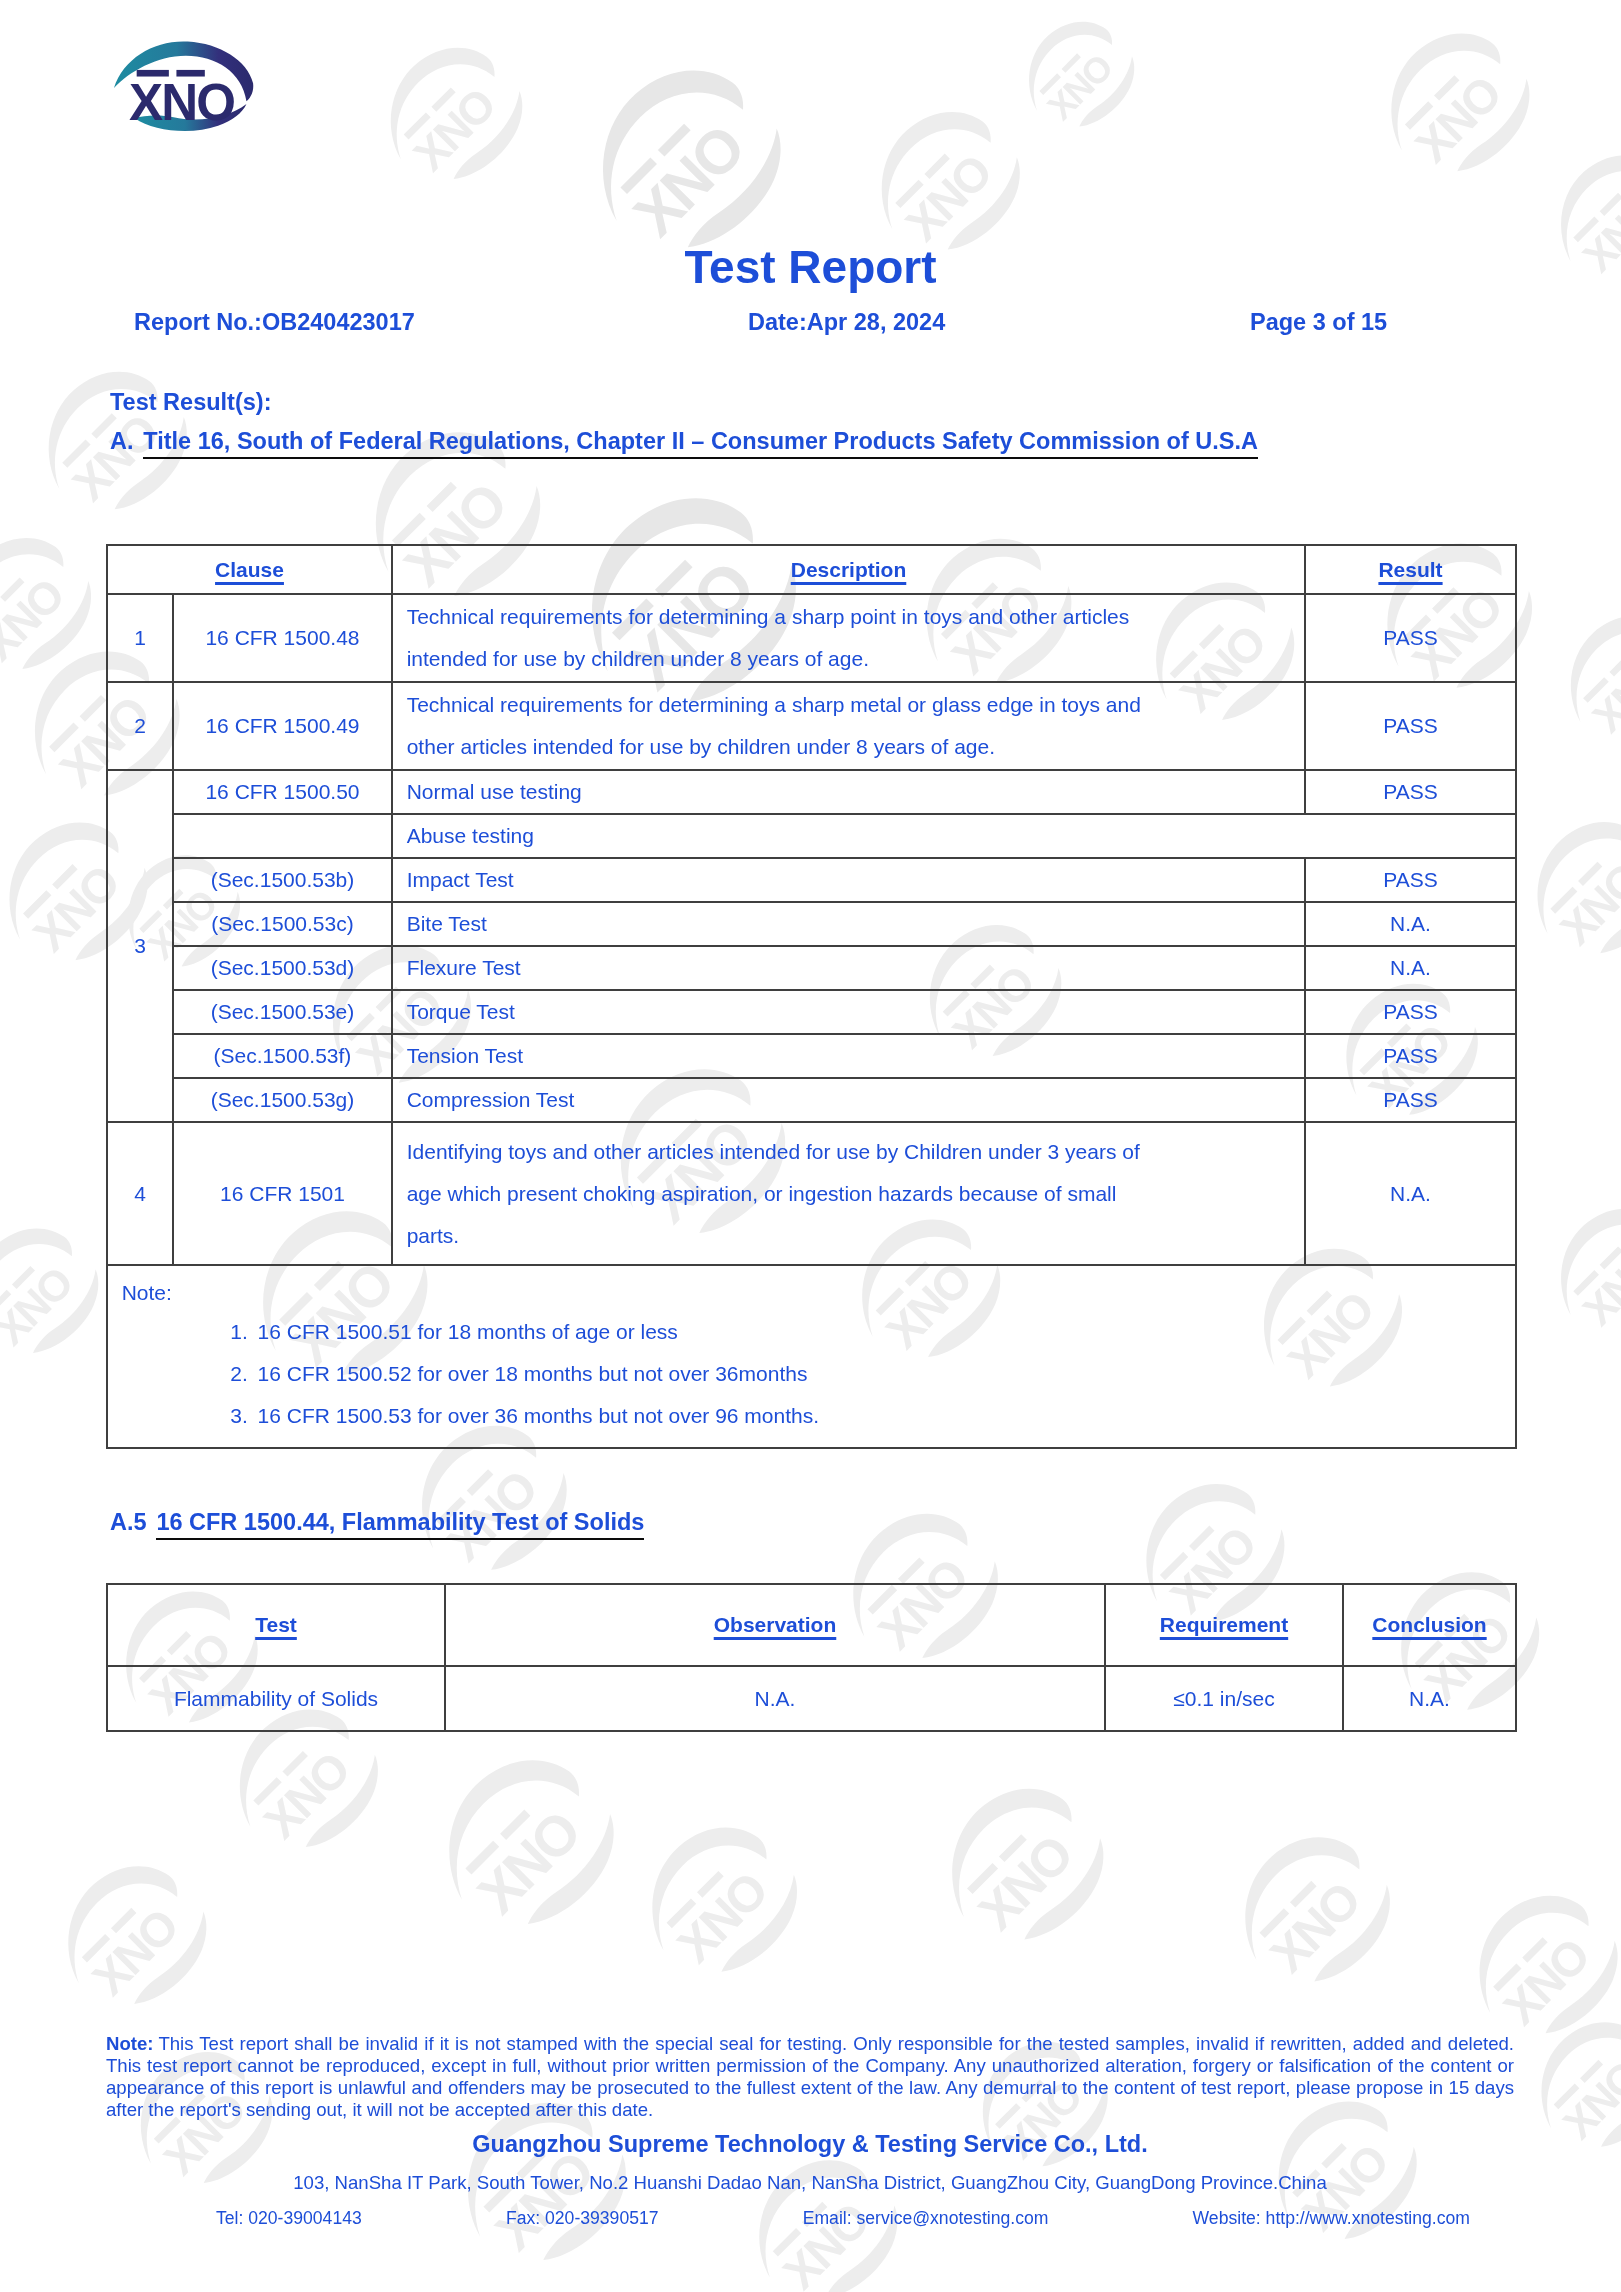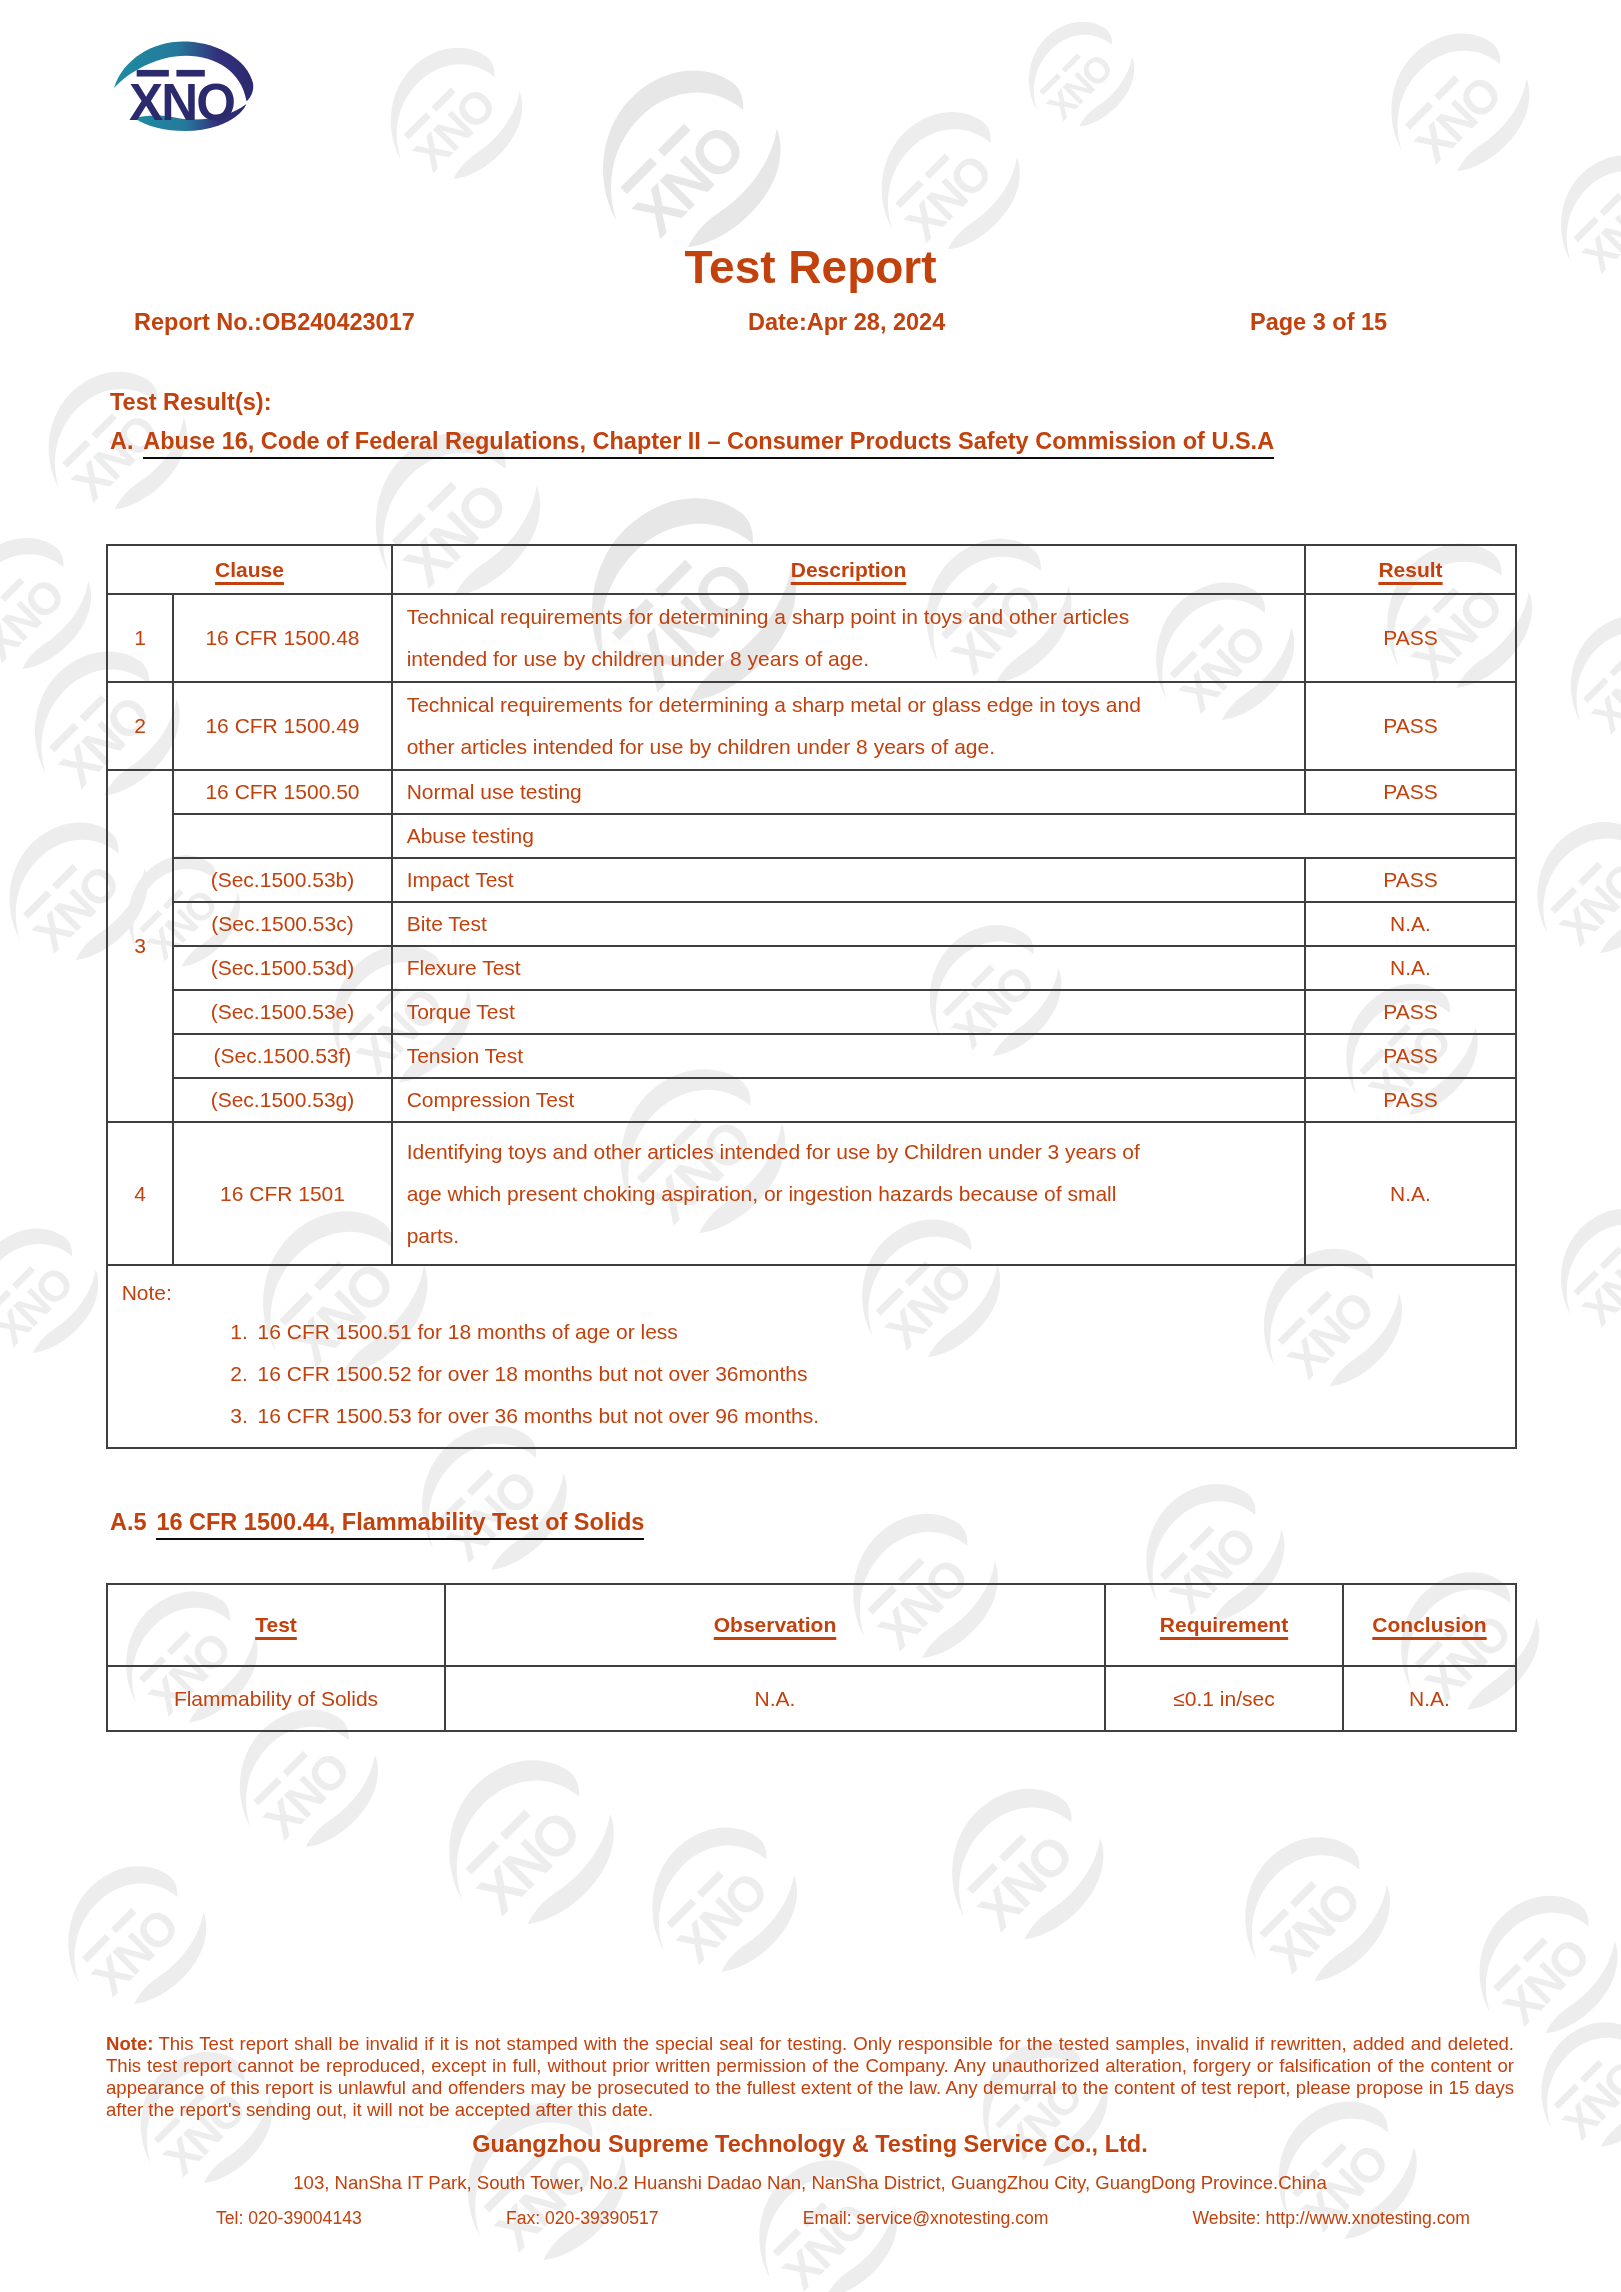--- a/index.html
+++ b/index.html
@@ -1,18 +1,18 @@
 <!DOCTYPE html>
 <html><head>
 <meta charset="utf-8">
 <style>
   html,body { margin:0; padding:0; background:#9a9a9a; }
   .page {
     position:relative; width:1621px; height:2293px; background:#ffffff;
-    margin:0 auto; overflow:hidden; color:#c2410c;
+    margin:0 auto; overflow:hidden; color:#1d4ed8;
     font-family:"Liberation Sans","DejaVu Sans",sans-serif;
   }
   .wm-layer { position:absolute; left:0; top:0; z-index:0; }
   .content { position:absolute; inset:0; z-index:1; }
 
   .logo-wrap { position:absolute; left:108px; top:33px; }
 
   .title {
     position:absolute; top:241px; left:0; width:1621px; text-align:center;
     font-size:46px; font-weight:bold; line-height:1.15;
@@ -149,21 +149,21 @@
       </svg>
     </div>
 
     <div class="title">Test Report</div>
     <div class="meta meta-report">Report No.:OB240423017</div>
     <div class="meta meta-date">Date:Apr 28, 2024</div>
     <div class="meta meta-page">Page 3 of 15</div>
 
     <div class="h-results">Test Result(s):</div>
     <div class="h-a">
-      <span class="prefix">A.</span><span class="hu-line">Abuse 16, Code of Federal Regulations, Chapter II – Consumer Products Safety Commission of U.S.A</span>
+      <span class="prefix">A.</span><span class="hu-line">Title 16, South of Federal Regulations, Chapter II – Consumer Products Safety Commission of U.S.A</span>
     </div>
 
     <div class="t1-wrap">
       <table class="t1">
         <colgroup>
           <col style="width:66px">
             <col style="width:219px">
             <col style="width:913px">
             <col style="width:211px">
         </colgroup>

